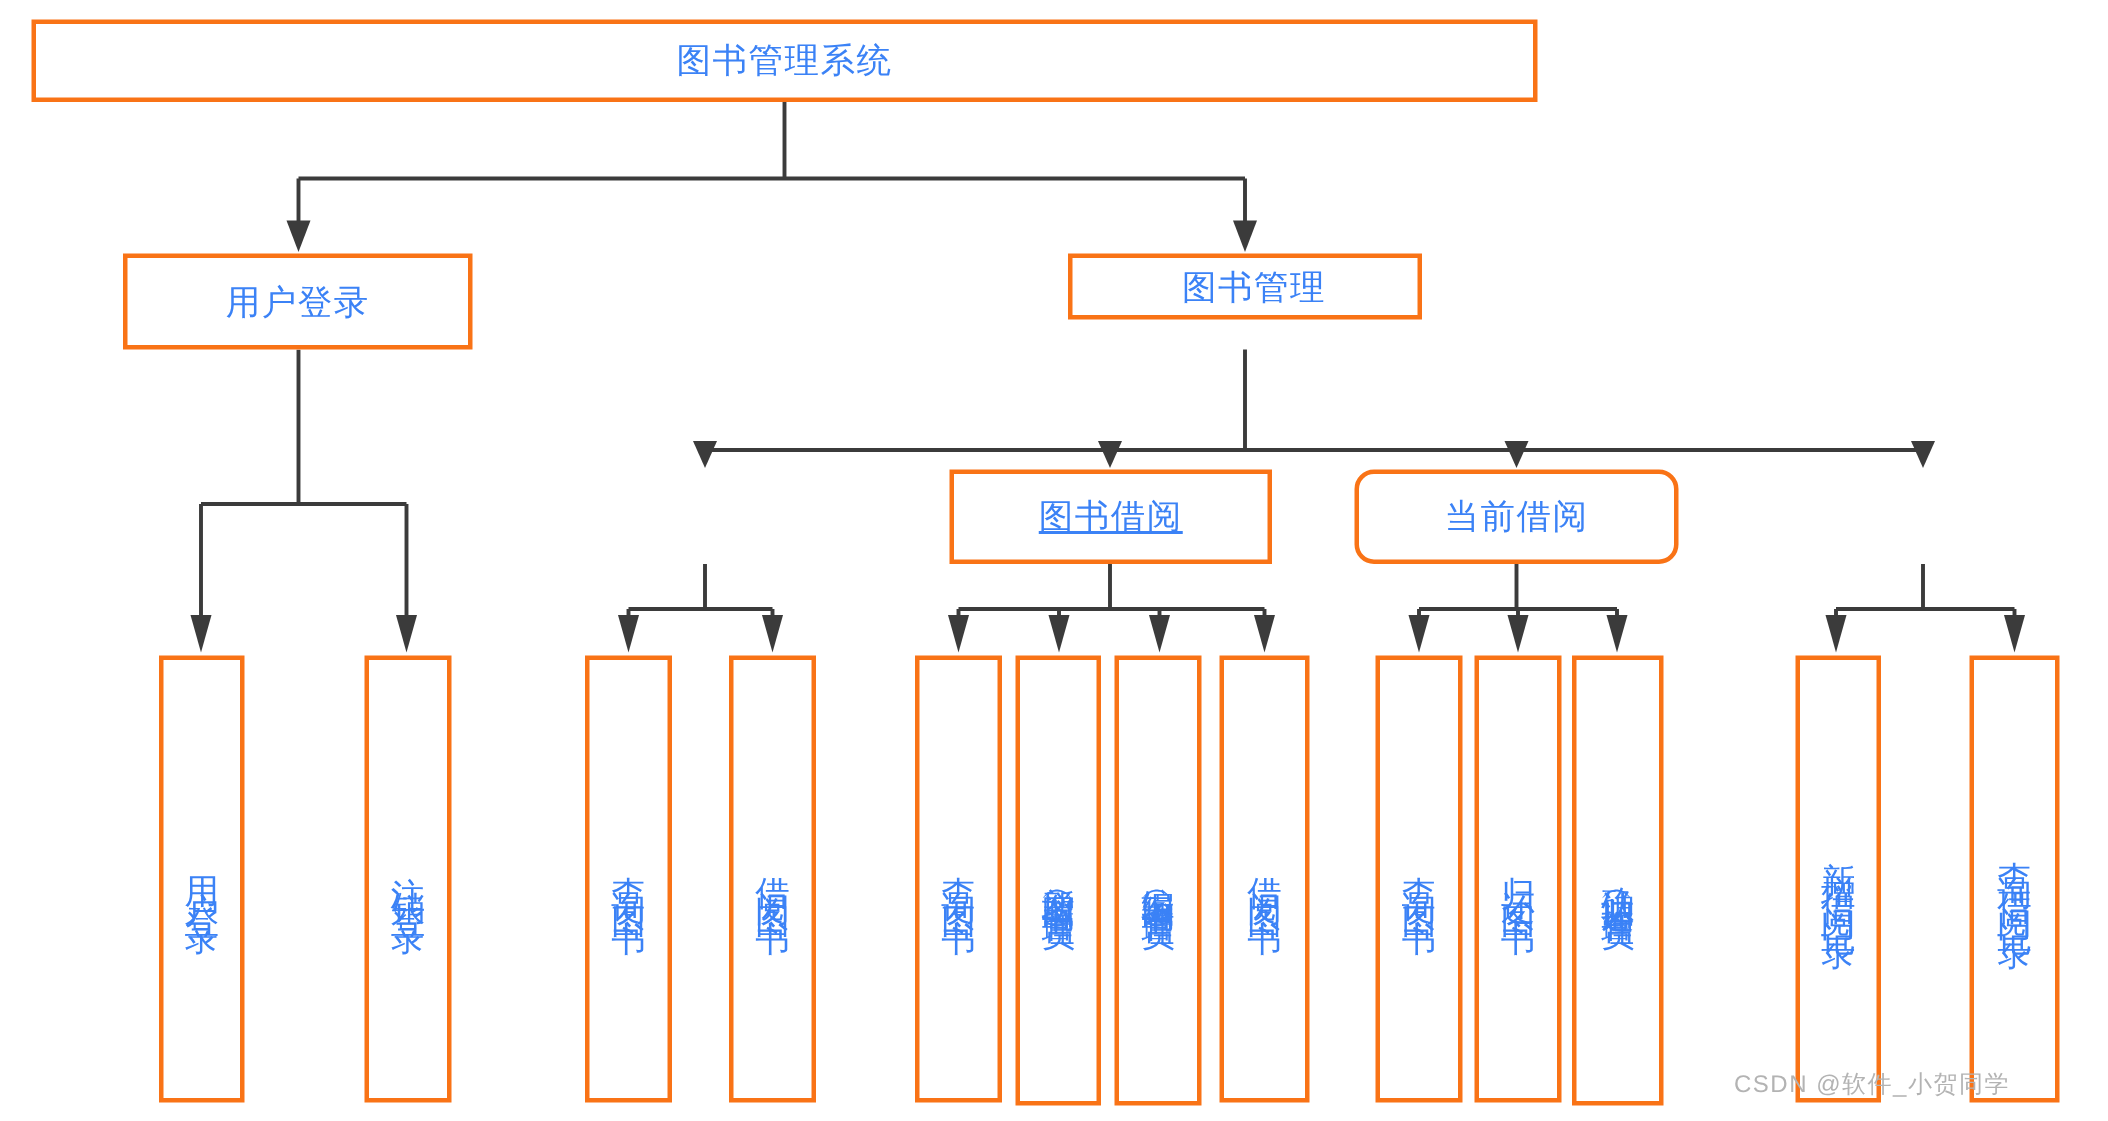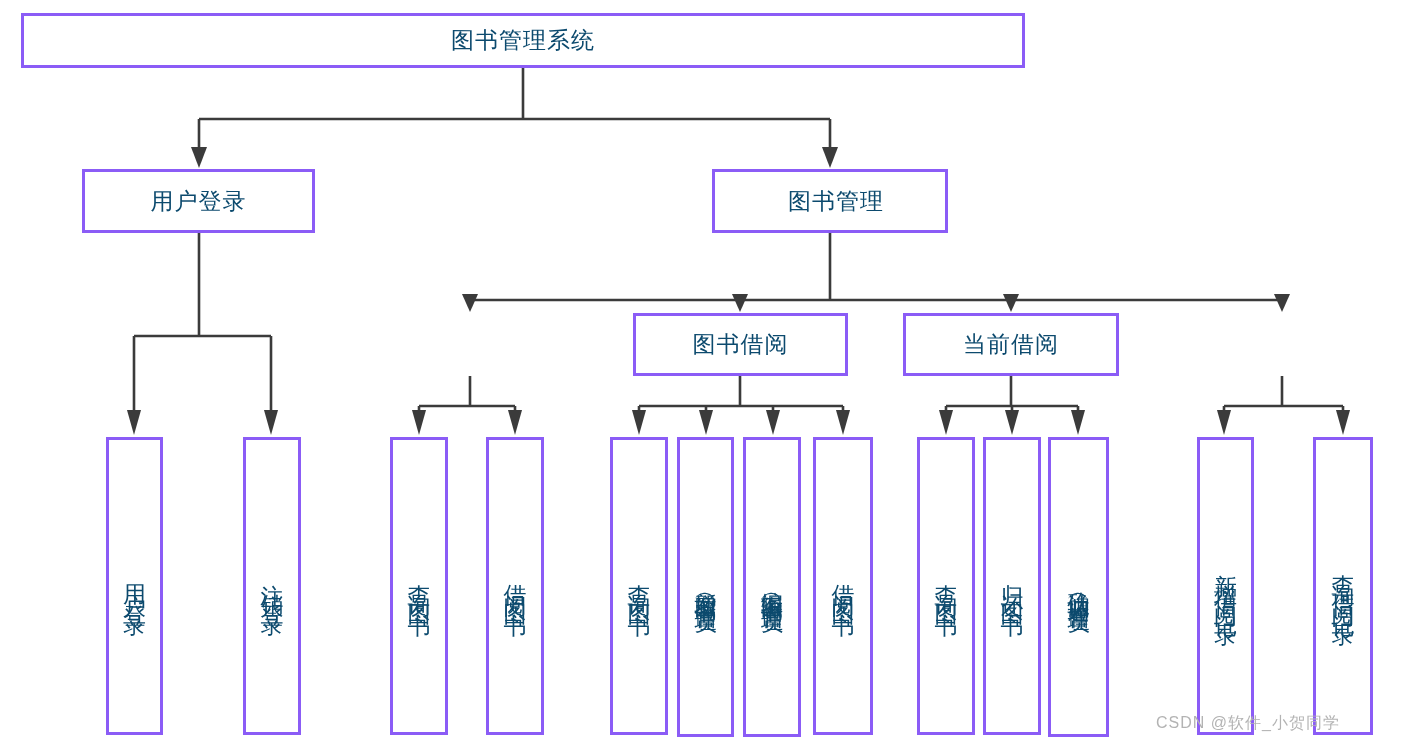--- a/index.html
+++ b/index.html
@@ -20,22 +20,22 @@
     left: 0;
     top: 0;
     width: 1405px;
     height: 747px;
     pointer-events: none;
   }
   .node {
     position: absolute;
     box-sizing: border-box;
     background: #ffffff;
-    border: 3px solid #8b5cf6;
-    color: #0c4a6e;
+    border: 3px solid #f97316;
+    color: #3b82f6;
     display: flex;
     align-items: center;
     justify-content: center;
     font-size: 23px;
     letter-spacing: 1px;
     white-space: nowrap;
     z-index: 2;
   }
   .vnode {
     writing-mode: vertical-rl;
@@ -103,24 +103,24 @@
       <polygon points="1005,410 1019,410 1012,435"></polygon>
       <polygon points="1071,410 1085,410 1078,435"></polygon>
       <polygon points="1217,410 1231,410 1224,435"></polygon>
       <polygon points="1336,410 1350,410 1343,435"></polygon>
     </g>
   </svg>
 
   <div class="node" style="left:21px; top:13px; width:1004px; height:55px;">图书管理系统</div>
 
   <div class="node" style="left:82px; top:169px; width:233px; height:64px;">用户登录</div>
-  <div class="node" style="left:712px; top:169px; width:236px; height:64px;padding-left:12px;">图书管理</div>
+  <div class="node" style="left:712px; top:169px; width:236px; height:44px;padding-left:12px;">图书管理</div>
 
-  <div class="node" style="left:633px; top:313px; width:215px; height:63px;">图书借阅</div>
-  <div class="node" style="left:903px; top:313px; width:216px; height:63px;">当前借阅</div>
+  <div class="node" style="left:633px; top:313px; width:215px; height:63px;text-decoration:underline;">图书借阅</div>
+  <div class="node" style="left:903px; top:313px; width:216px; height:63px;border-radius:13px;">当前借阅</div>
 
   <div class="node vnode" style="left:106px; top:437px; width:57px; height:298px;">用户登录</div>
   <div class="node vnode" style="left:243px; top:437px; width:58px; height:298px;">注销登录</div>
 
   <div class="node vnode" style="left:390px; top:437px; width:58px; height:298px;">查询图书</div>
   <div class="node vnode" style="left:486px; top:437px; width:58px; height:298px;">借阅图书</div>
 
   <div class="node vnode" style="left:610px; top:437px; width:58px; height:298px;">查询图书</div>
   <div class="node vnode tight" style="left:677px; top:437px; width:57px; height:300px;">新增图书（管理员）</div>
   <div class="node vnode tight" style="left:743px; top:437px; width:58px; height:300px;">编辑图书（管理员）</div>

